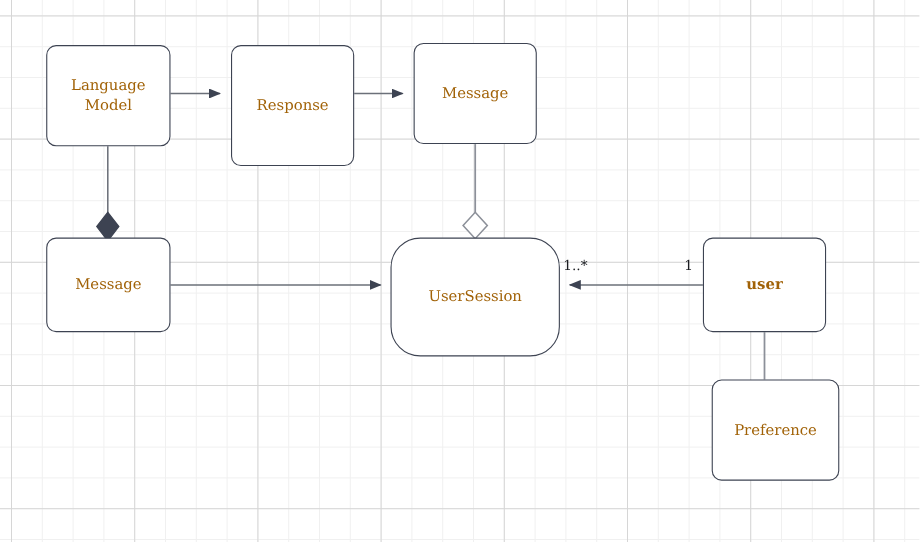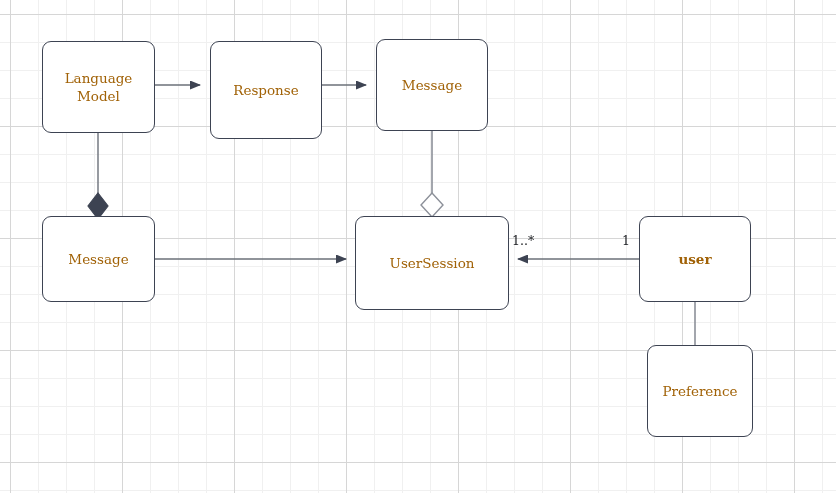--- a/index.html
+++ b/index.html
@@ -107,41 +107,41 @@
     </g>
   </svg>
 
   <div class="uml-node" style="left:42px; top:41px; width:113px; height:92px;">
     <div>
       <div>Language</div>
       <div>Model</div>
     </div>
   </div>
 
-  <div class="uml-node" style="left:210px; top:41px; width:112px; height:98px;">
+  <div class="uml-node" style="left:210px; top:41px; width:112px; height:110px;">
     <div>Response</div>
   </div>
 
   <div class="uml-node" style="left:376px; top:39px; width:112px; height:92px;text-align:center;">
     <div>Message</div>
   </div>
 
   <div class="uml-node" style="left:42px; top:216px; width:113px; height:86px;">
     <div>Message</div>
   </div>
 
-  <div class="uml-node" style="left:355px; top:216px; width:154px; height:94px;">
+  <div class="uml-node" style="left:355px; top:216px; width:154px; height:108px;border-radius:27px;">
     <div>UserSession</div>
   </div>
 
   <div class="uml-node" style="left:639px; top:216px; width:112px; height:86px;font-weight:bold;">
     <div>user</div>
   </div>
 
-  <div class="uml-node" style="left:647px; top:345px; width:106px; height:92px;">
+  <div class="uml-node" style="left:647px; top:345px; width:116px; height:92px;">
     <div>Preference</div>
   </div>
 
   <div class="edge-label" style="left:512px; top:235px;">1..*</div>
 
   <div class="edge-label" style="left:622px; top:235px;">1</div>
 
 </div>
 
 </body></html>

